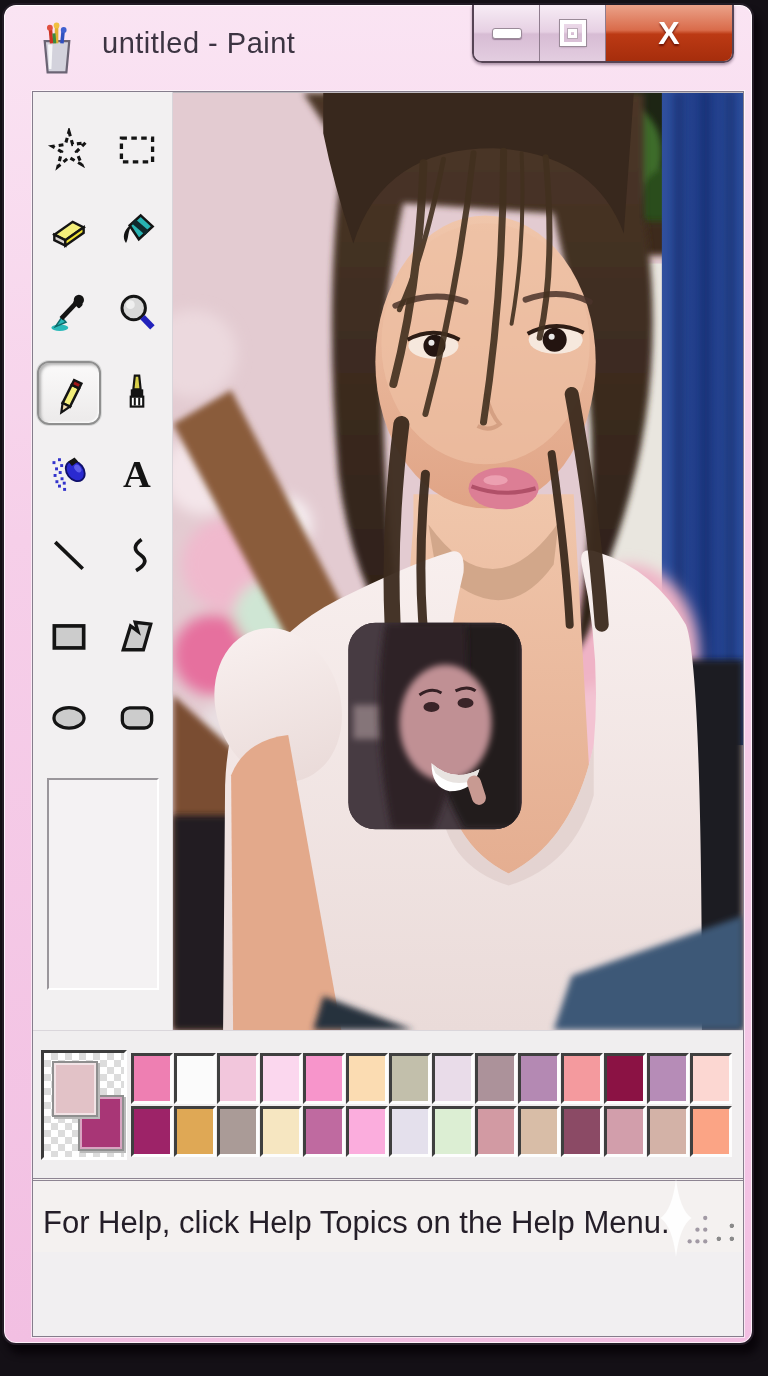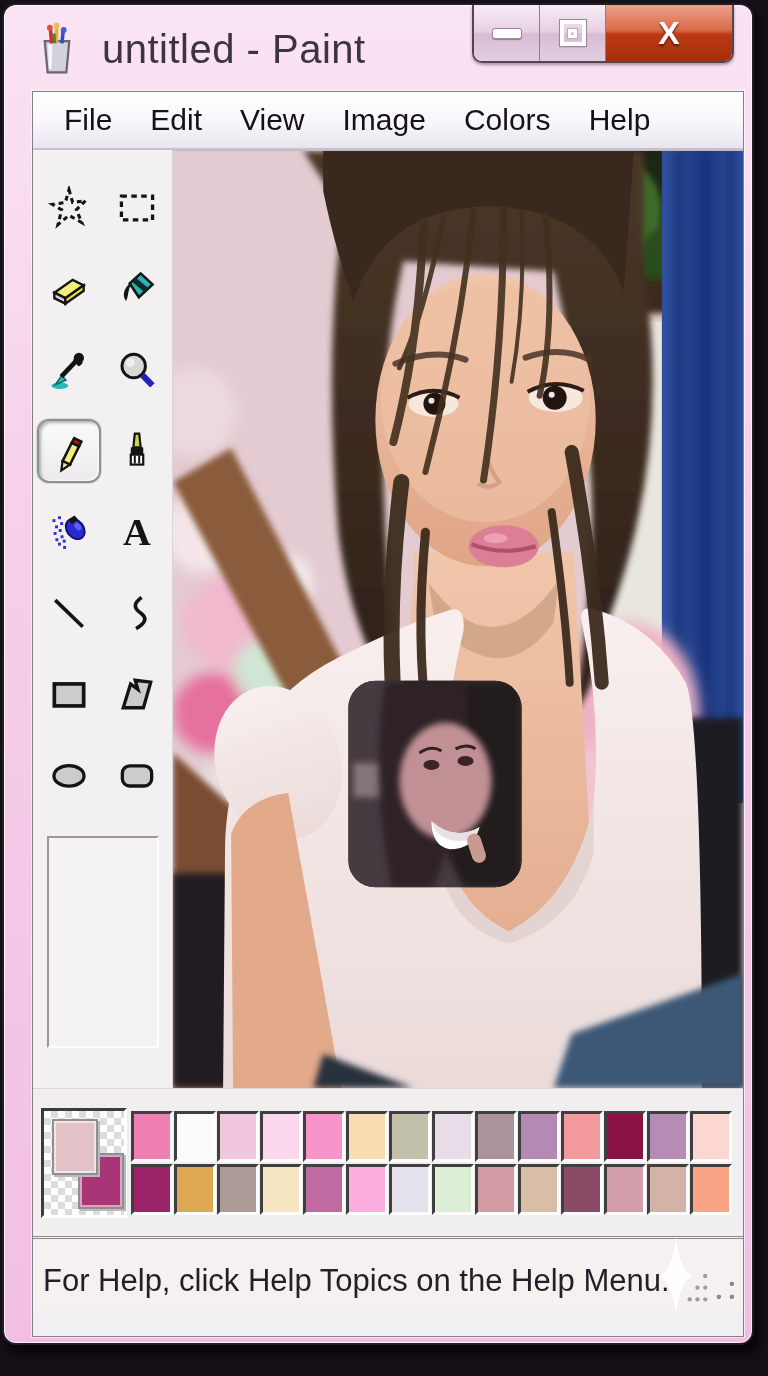--- a/index.html
+++ b/index.html
@@ -5,21 +5,21 @@
   html,body{margin:0;padding:0;background:#141016;width:768px;height:1376px;overflow:hidden;
     font-family:"Liberation Sans",sans-serif;}
   *{box-sizing:border-box;}
   
   .win{position:absolute;left:2px;top:3px;width:752px;height:1342px;border-radius:14px;
     background:linear-gradient(180deg,#fae4f3 0%,#f6cfe9 40%,#f2bfe2 100%);
     border:2px solid #231c26;box-shadow:5px 9px 7px rgba(8,4,10,.95), inset 0 0 0 1px rgba(255,255,255,.75);}
   
   .titlebar{position:absolute;left:0;top:0;width:100%;height:86px;}
   .app-icon{position:absolute;left:26px;top:16px;width:54px;height:58px;}
-  .title-text{position:absolute;left:98px;top:22px;font-size:40px;color:#3c3442;letter-spacing:.5px;text-align:right;}
+  .title-text{position:absolute;left:98px;top:22px;font-size:29px;color:#3c3442;letter-spacing:.5px;text-align:right;}
   .winbtns{position:absolute;right:18px;top:0;height:58px;display:flex;
     border:2px solid #564455;border-top:none;border-radius:0 0 10px 10px;overflow:hidden;
     box-shadow:0 2px 3px rgba(60,30,60,.4);}
   .wbtn{width:66px;height:56px;display:flex;align-items:center;justify-content:center;
     background:linear-gradient(180deg,#f7ecf5 0%,#e6d0e3 48%,#d7bcd4 52%,#e3cde0 100%);
     border-right:1px solid #8f7c8e;cursor:pointer;}
   .wbtn.close{width:126px;border-right:none;
     background:linear-gradient(180deg,#eba289 0%,#d96b4a 45%,#bc3a14 52%,#a62d0c 100%);}
   .min-glyph{width:30px;height:11px;background:#fff;border:1px solid #9a8a98;border-radius:3px;
     box-shadow:0 1px 1px rgba(90,60,90,.5);}
@@ -104,28 +104,20 @@
           </div>
         </div>
       <div class="wbtn close">
           <span class="close-x">X</span>
         </div>
     </div>
   </div>
 
   <div class="content">
 
-    <div class="menubar">
-      <span class="menu-item">File</span>
-      <span class="menu-item">Edit</span>
-      <span class="menu-item">View</span>
-      <span class="menu-item">Image</span>
-      <span class="menu-item">Colors</span>
-      <span class="menu-item">Help</span>
-    </div>
 
     <div class="mainrow">
 
       <div class="toolbox">
         <div class="tool-row">
           <div class="tool" title="free-form-select">
             <svg viewBox="0 0 24 24">
                 <path d="M12,2 L14,9 L21,8 L16,13 L19,20 L12,16 L6,21 L8,13 L3,10 L10,9 Z" fill="none" stroke="#141414" stroke-width="1.7" stroke-dasharray="2.6 2.2"></path>
               </svg>
           </div>

